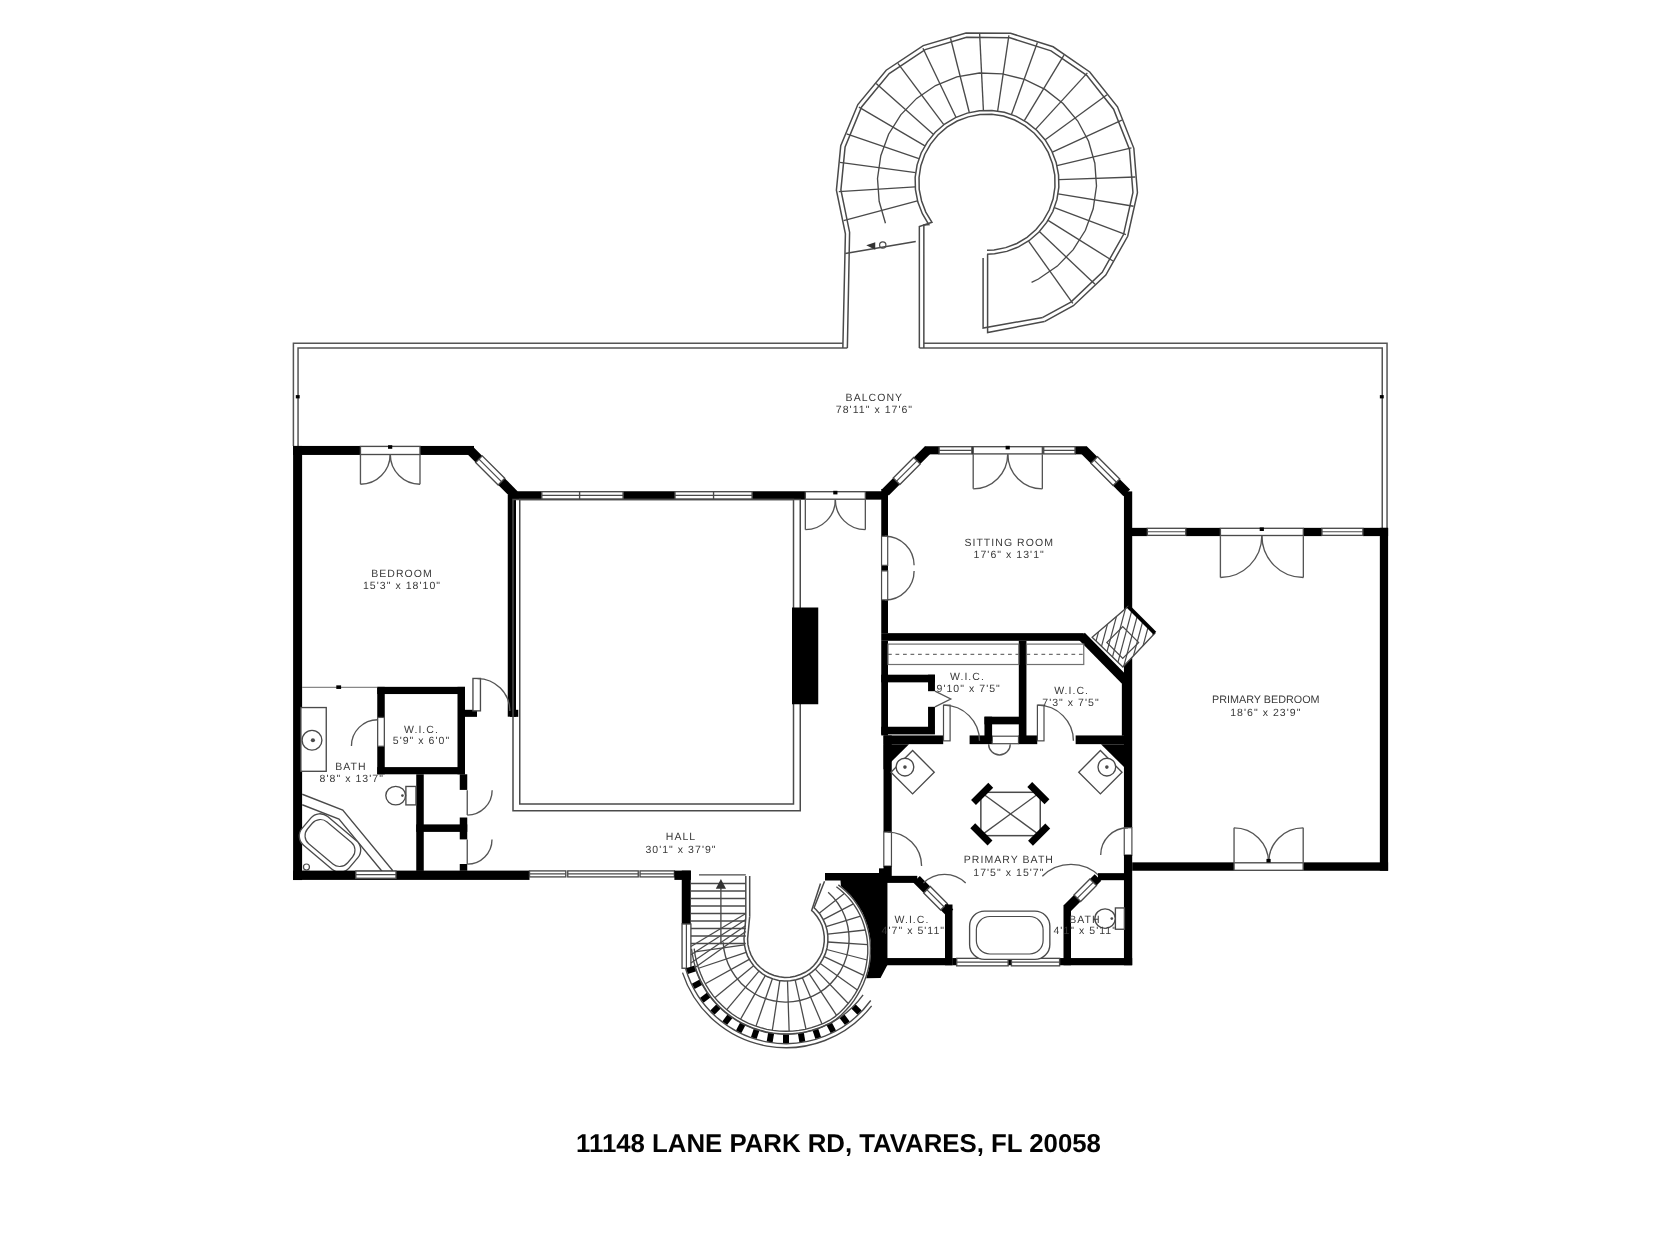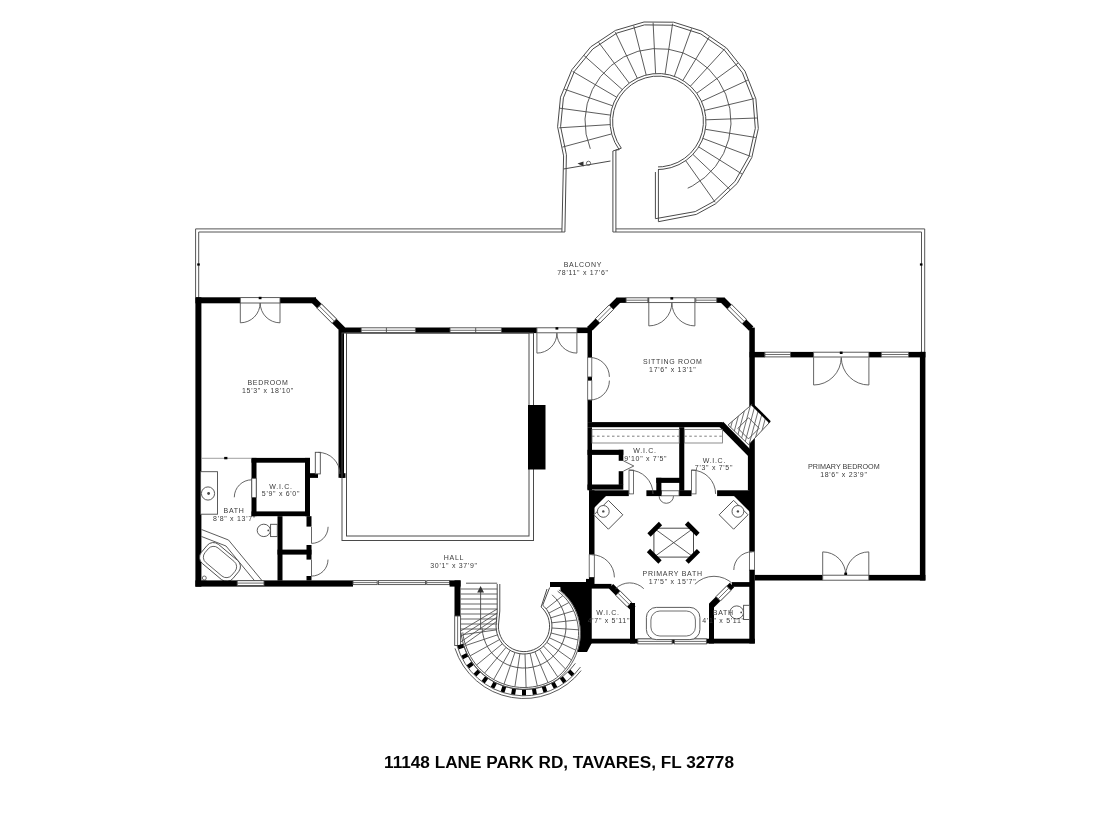--- a/index.html
+++ b/index.html
@@ -364,13 +364,13 @@
 <text x="714.0" y="470.4" font-size="7.0" fill="#383838" fill-opacity="0.99" text-anchor="middle" letter-spacing="0.7">7'3" x 7'5"</text>
 <text x="454.0" y="559.9" font-size="7.0" fill="#383838" fill-opacity="0.99" text-anchor="middle" letter-spacing="0.7">HALL</text>
 <text x="454.0" y="568.4" font-size="7.0" fill="#383838" fill-opacity="0.99" text-anchor="middle" letter-spacing="0.7">30'1" x 37'9"</text>
 <text x="672.6" y="575.6" font-size="7.0" fill="#383838" fill-opacity="0.99" text-anchor="middle" letter-spacing="0.7">PRIMARY BATH</text>
 <text x="672.6" y="583.7" font-size="7.0" fill="#383838" fill-opacity="0.99" text-anchor="middle" letter-spacing="0.7">17'5" x 15'7"</text>
 <text x="608.0" y="615.1" font-size="7.0" fill="#383838" fill-opacity="0.99" text-anchor="middle" letter-spacing="0.7">W.I.C.</text>
 <text x="608.9" y="622.8" font-size="7.0" fill="#383838" fill-opacity="0.99" text-anchor="middle" letter-spacing="0.7">4'7" x 5'11"</text>
 <text x="723.3" y="615.0" font-size="7.0" fill="#383838" fill-opacity="0.99" text-anchor="middle" letter-spacing="0.7">BATH</text>
 <text x="723.5" y="622.8" font-size="7.0" fill="#383838" fill-opacity="0.99" text-anchor="middle" letter-spacing="0.7">4'1" x 5'11"</text>
 </svg>
-<div class="addr">11148 LANE PARK RD, TAVARES, FL 32778</div>
+<div class="addr">11148 LANE PARK RD, TAVARES, FL 20058</div>
 
 </body></html>

